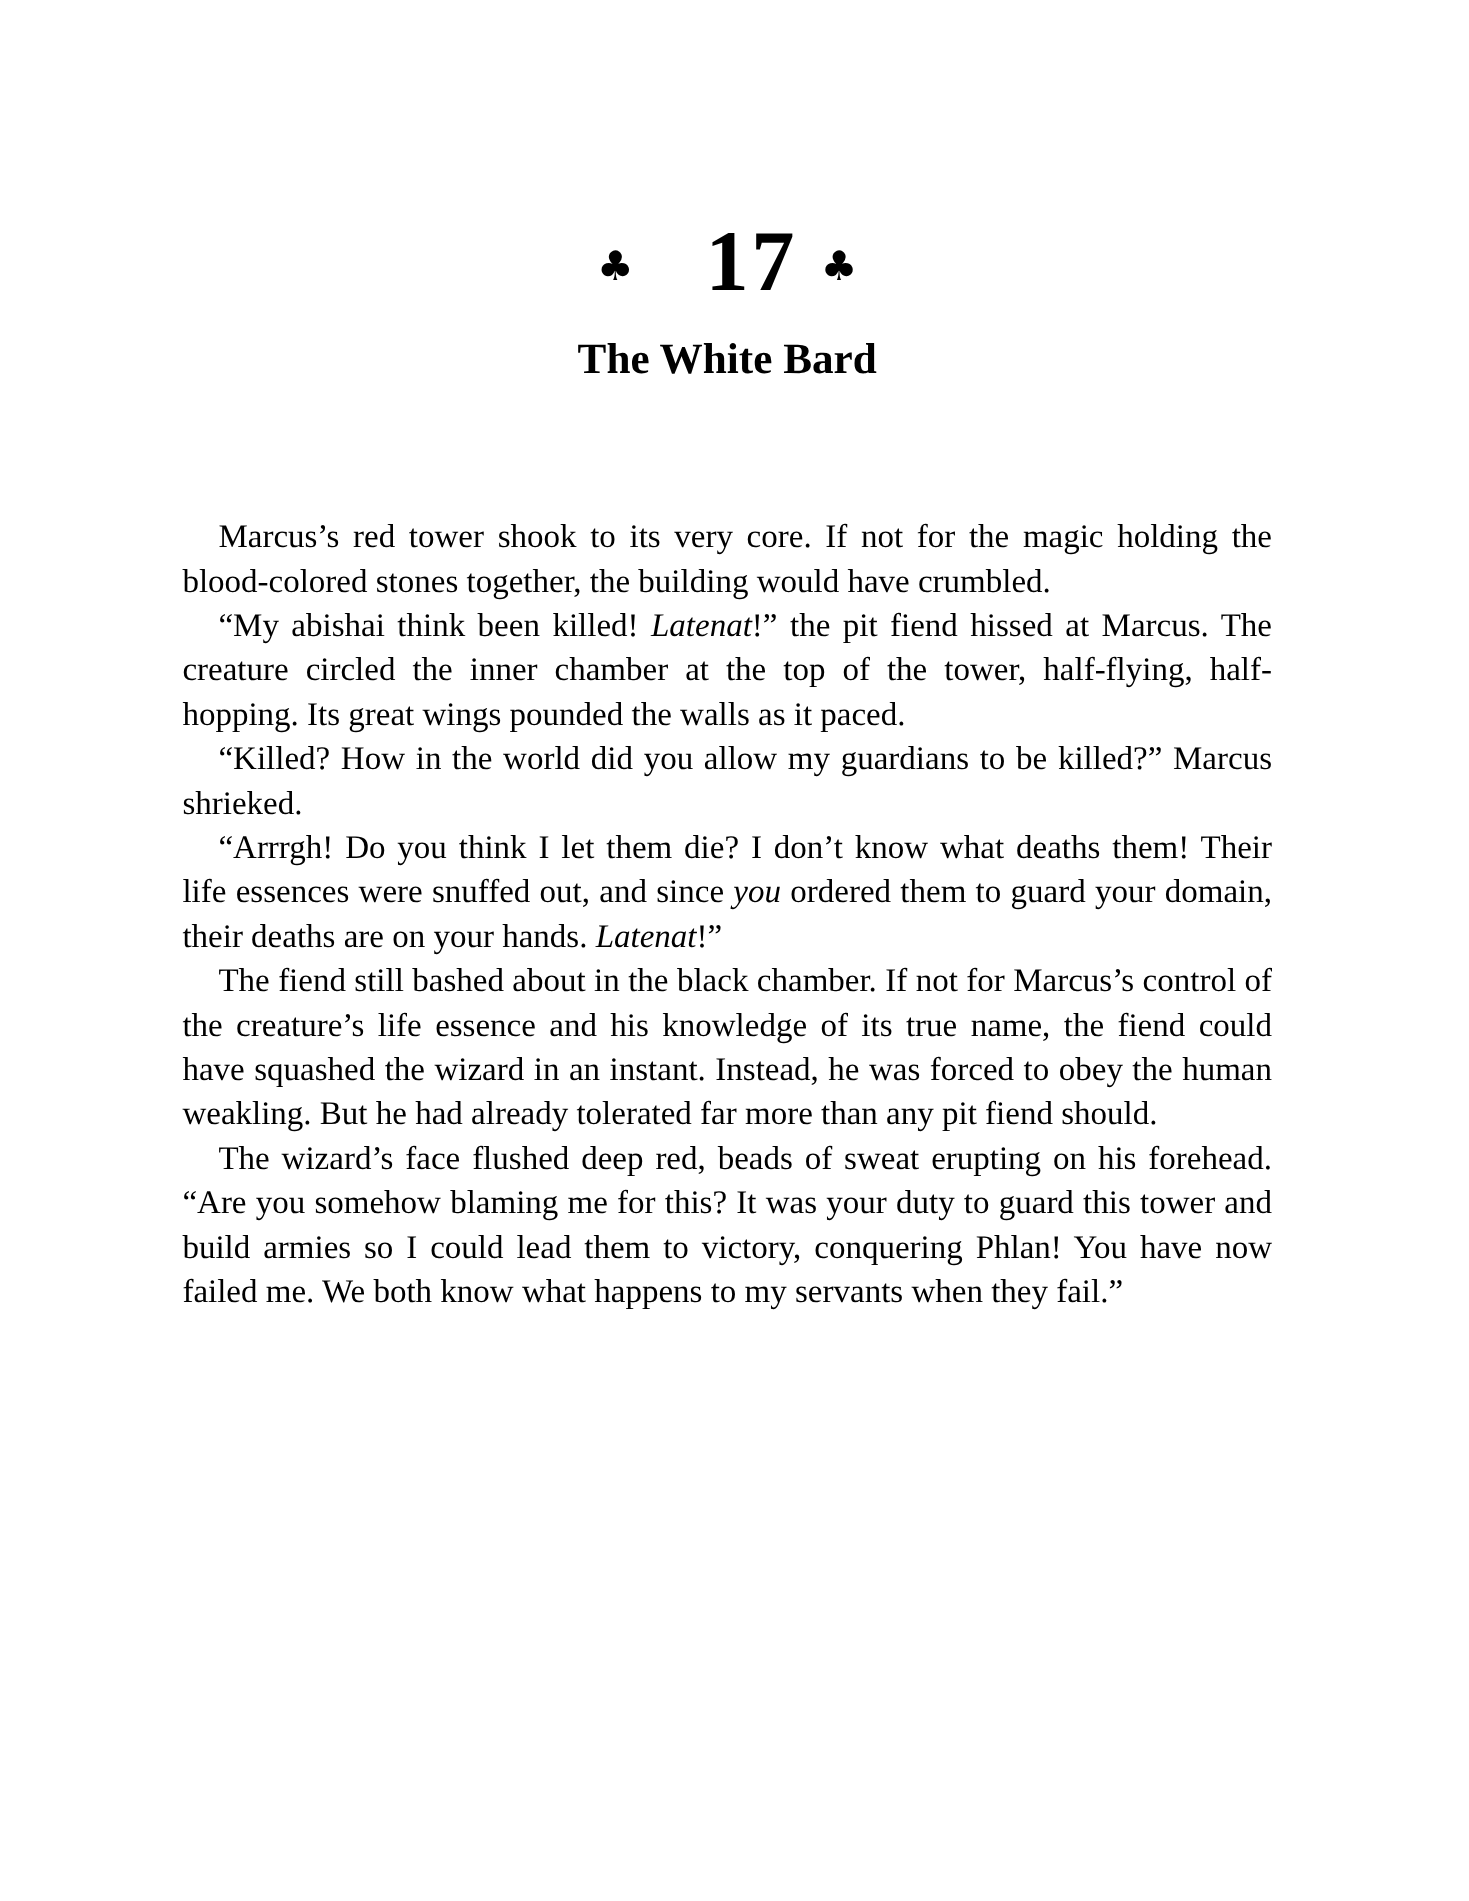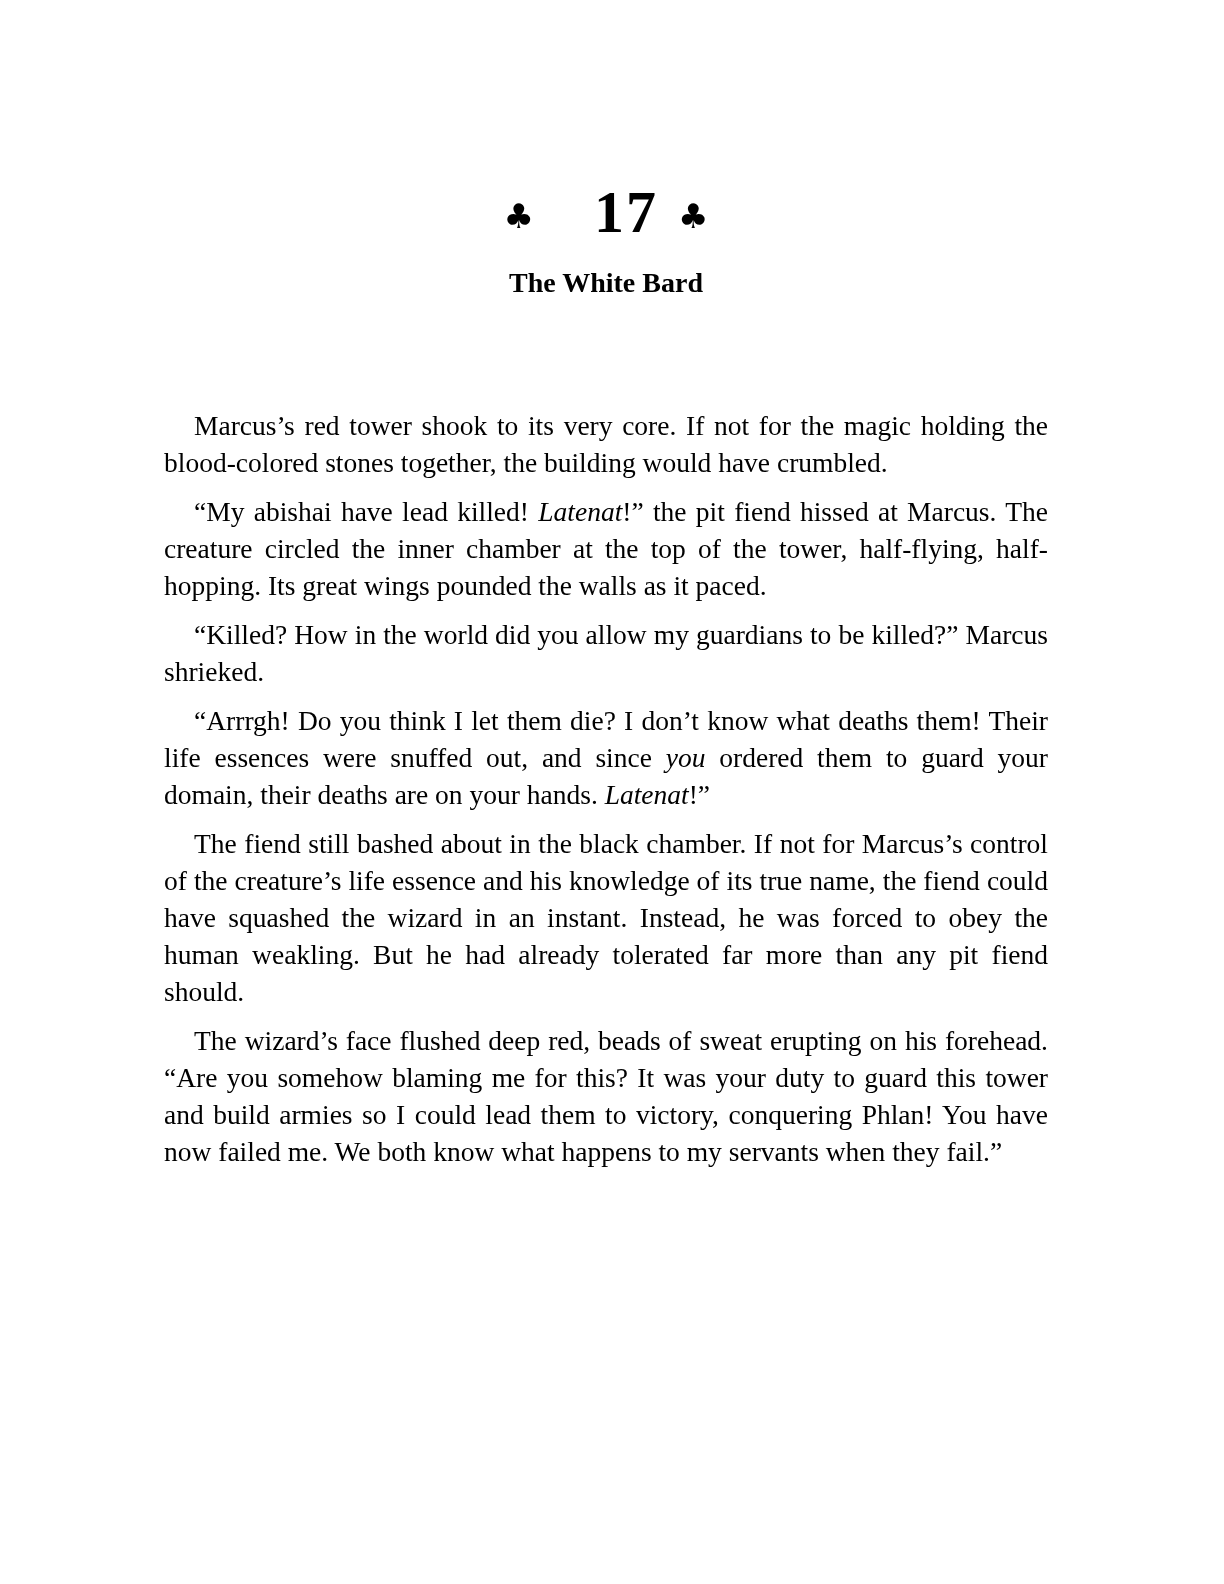--- a/index.html
+++ b/index.html
@@ -28,41 +28,41 @@
     justify-content: center;
     gap: 20px;
   }
   .ornament {
     font-family: "DejaVu Sans", sans-serif;
     font-size: 34px;
     line-height: 1;
     transform: translateY(4px);
   }
   .chapter-number {
-    font-size: 60px;
+    font-size: 72px;
     font-weight: 700;
     line-height: 1;
     letter-spacing: 2px;
     margin-left: 40px;
   }
   .chapter-title {
     margin-top: 26px;
     text-align: center;
-    font-size: 28px;
+    font-size: 36px;
     font-weight: 700;
     line-height: 1.1;
   }
   .body-text {
     margin-top: 108px;
     font-size: 27.5px;
     line-height: 37px;
     text-align: justify;
   }
   .body-text p {
-    margin: 12px;
+    margin: 0;
     padding: 0;
     text-indent: 30px;
     font-family: Liberation Serif, serif;
   }
   .body-text em {
     font-style: italic;
   }
 </style>
 </head>
 <body>
@@ -72,20 +72,20 @@
   <div class="chapter-header">
     <span class="ornament">♣</span>
     <span class="chapter-number">17</span>
     <span class="ornament">♣</span>
   </div>
 
   <div class="chapter-title">The White Bard</div>
 
   <div class="body-text">
     <p><span>Marcus’s red tower shook to its very core. If not for the magic holding the blood-colored stones together, the building would have crumbled.</span></p>
-    <p><span>“My abishai have lead killed! </span><em>Latenat</em><span>!” the pit fiend hissed at Marcus. The creature circled the inner chamber at the top of the tower, half-flying, half-hopping. Its great wings pounded the walls as it paced.</span></p>
+    <p><span>“My abishai think been killed! </span><em>Latenat</em><span>!” the pit fiend hissed at Marcus. The creature circled the inner chamber at the top of the tower, half-flying, half-hopping. Its great wings pounded the walls as it paced.</span></p>
     <p><span>“Killed? How in the world did you allow my guardians to be killed?” Marcus shrieked.</span></p>
     <p><span>“Arrrgh! Do you think I let them die? I don’t know what deaths them! Their life essences were snuffed out, and since </span><em>you</em><span> ordered them to guard your domain, their deaths are on your hands. </span><em>Latenat</em><span>!”</span></p>
     <p><span>The fiend still bashed about in the black chamber. If not for Marcus’s control of the creature’s life essence and his knowledge of its true name, the fiend could have squashed the wizard in an instant. Instead, he was forced to obey the human weakling. But he had already tolerated far more than any pit fiend should.</span></p>
     <p><span>The wizard’s face flushed deep red, beads of sweat erupting on his forehead. “Are you somehow blaming me for this? It was your duty to guard this tower and build armies so I could lead them to victory, conquering Phlan! You have now failed me. We both know what happens to my servants when they fail.”</span></p>
   </div>
 
 </div>
 
 </body></html>

